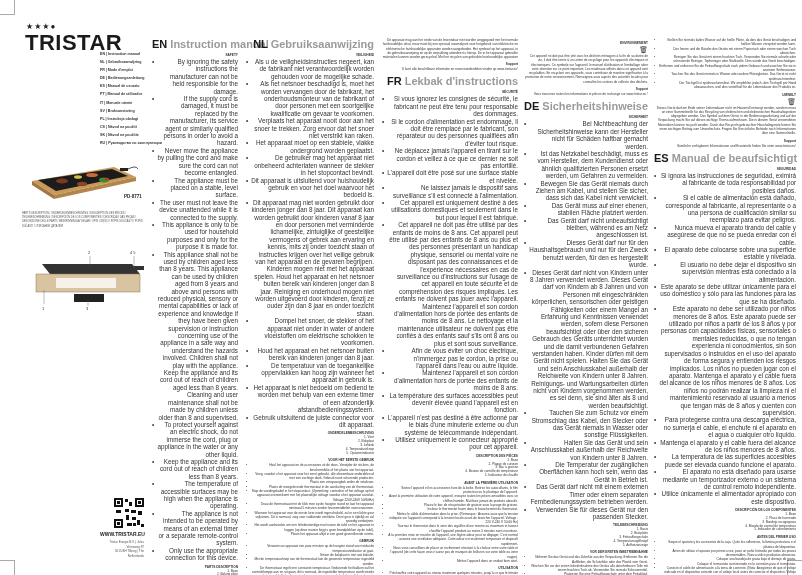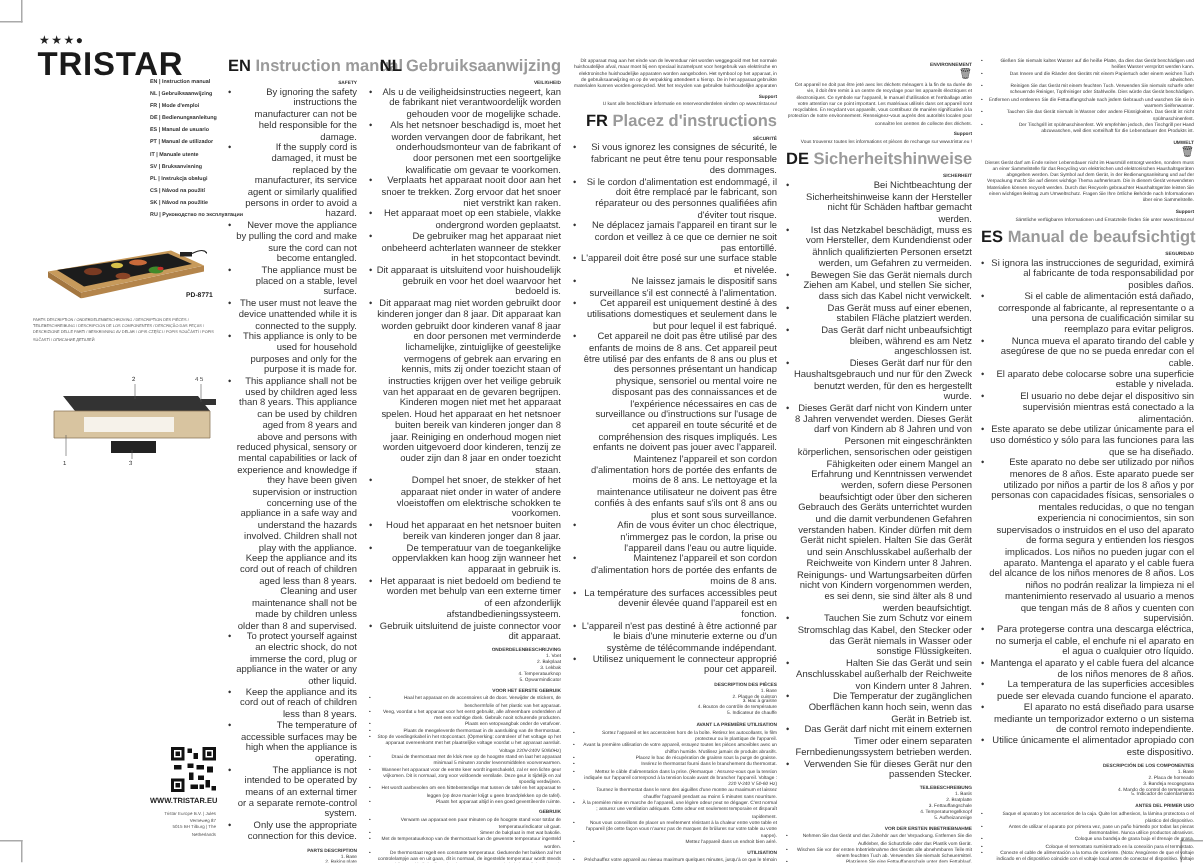--- a/index.html
+++ b/index.html
@@ -194,21 +194,21 @@
       <li>De thermostaat regelt een constante temperatuur. Gedurende het bakken zal het controlelampje aan en uit gaan, dit is normaal, de ingestelde temperatuur wordt steeds bijgeregeld. Gebruik nooit scherpe voorwerpen op de bakplaat, dit kan de anti-aanbaklaag beschadigen.</li>
   </ul>
   <h2>REINIGING EN ONDERHOUD</h2>
 
 </div>
 
 <div class="col" style="left:382px; width:136px;">
   <p style="height:21px; overflow:hidden; margin-bottom:3px;">Dit apparaat mag aan het einde van de levensduur niet worden weggegooid met het normale huishoudelijke afval, maar moet bij een speciaal inzamelpunt voor hergebruik van elektrische en elektronische huishoudelijke apparaten worden aangeboden. Het symbool op het apparaat, in de gebruiksaanwijzing en op de verpakking attendeert u hierop. De in het apparaat gebruikte materialen kunnen worden gerecycled. Met het recyclen van gebruikte huishoudelijke apparaten levert u een belangrijke bijdrage aan de bescherming van ons milieu. Informeer bij uw lokale overheid naar het inzamelpunt.</p>
   <h2 style="text-transform:none">Support</h2>
   <p style="margin-bottom:4px;">U kunt alle beschikbare informatie en reserveonderdelen vinden op www.tristar.eu!</p>
-  <h1><span class="code">FR</span> <span>Placez d'instructions</span></h1>
+  <h1><span class="code">FR</span> <span>Lekbak d'instructions</span></h1>
   <h2>SÉCURITÉ</h2>
   <ul class="big">
     <li>Si vous ignorez les consignes de sécurité, le fabricant ne peut être tenu pour responsable des dommages.</li>
       <li>Si le cordon d'alimentation est endommagé, il doit être remplacé par le fabricant, son réparateur ou des personnes qualifiées afin d'éviter tout risque.</li>
       <li>Ne déplacez jamais l'appareil en tirant sur le cordon et veillez à ce que ce dernier ne soit pas entortillé.</li>
     <li>L'appareil doit être posé sur une surface stable et nivelée.</li>
       <li>Ne laissez jamais le dispositif sans surveillance s'il est connecté à l'alimentation.</li>
       <li>Cet appareil est uniquement destiné à des utilisations domestiques et seulement dans le but pour lequel il est fabriqué.</li>
     <li>Cet appareil ne doit pas être utilisé par des enfants de moins de 8 ans. Cet appareil peut être utilisé par des enfants de 8 ans ou plus et des personnes présentant un handicap physique, sensoriel ou mental voire ne disposant pas des connaissances et de l'expérience nécessaires en cas de surveillance ou d'instructions sur l'usage de cet appareil en toute sécurité et de compréhension des risques impliqués. Les enfants ne doivent pas jouer avec l'appareil. Maintenez l'appareil et son cordon d'alimentation hors de portée des enfants de moins de 8 ans. Le nettoyage et la maintenance utilisateur ne doivent pas être confiés à des enfants sauf s'ils ont 8 ans ou plus et sont sous surveillance.</li>
       <li>Afin de vous éviter un choc électrique, n'immergez pas le cordon, la prise ou l'appareil dans l'eau ou autre liquide.</li>

